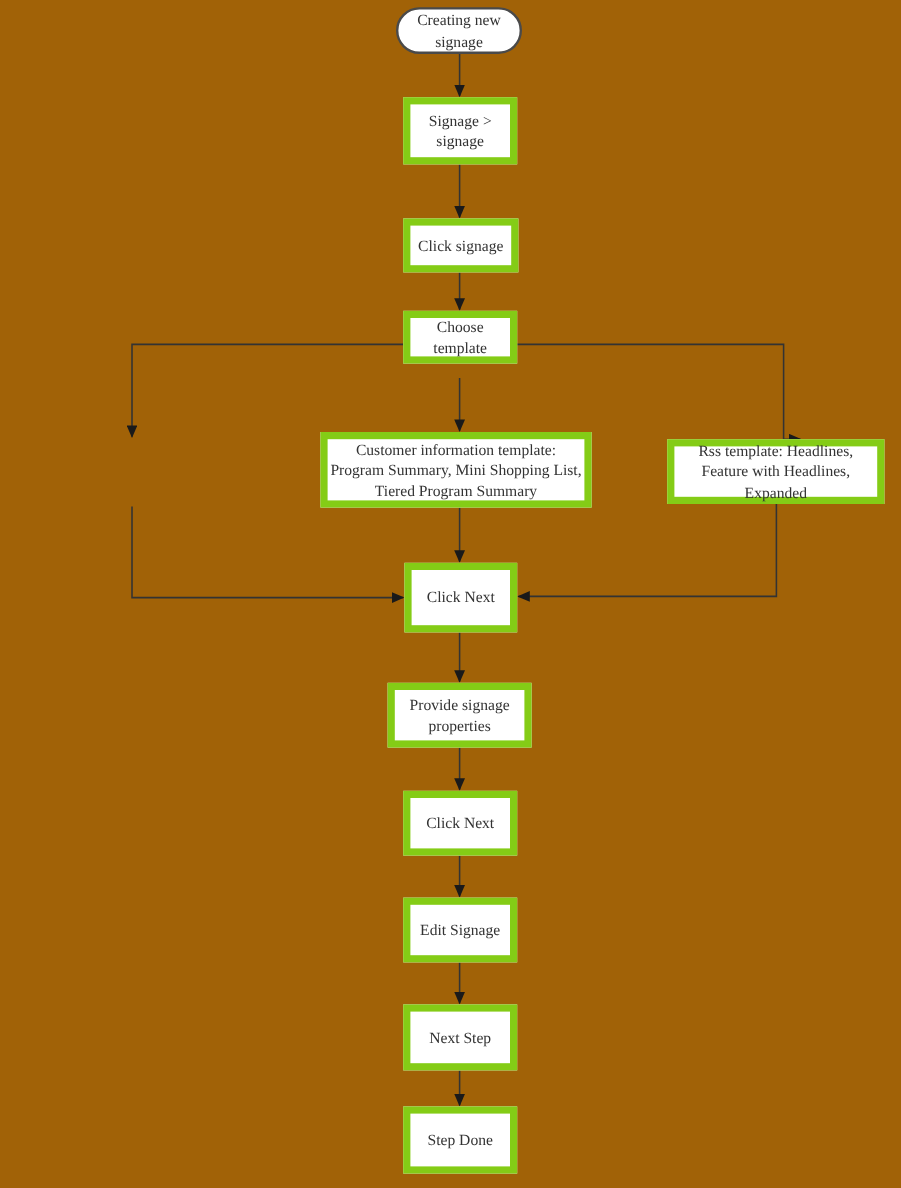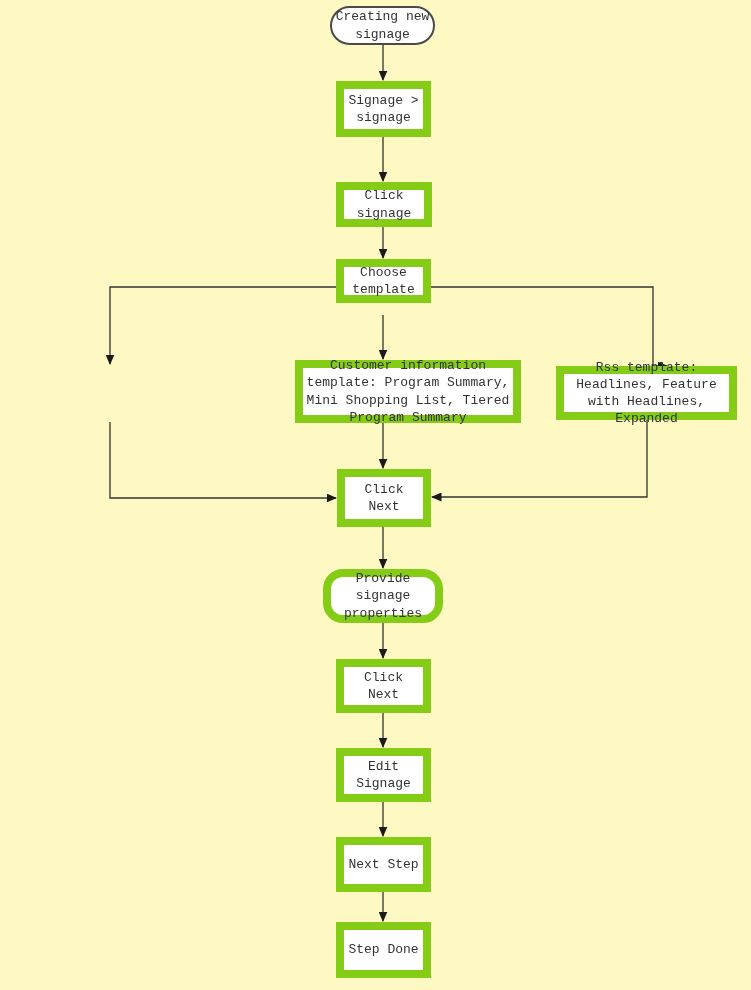--- a/index.html
+++ b/index.html
@@ -4,22 +4,22 @@
 <style>
   html, body {
     margin: 0;
     padding: 0;
     background: #ffffff;
   }
   .canvas {
     position: relative;
     width: 751px;
     height: 990px;
-    background: #fef9c3;
-    font-family: Liberation Mono, monospace;
+    background: #a16207;
+    font-family: Liberation Serif, serif;
     overflow: hidden;
   }
   .wires {
     position: absolute;
     left: 0;
     top: 0;
     pointer-events: none;
   }
   .wires polyline {
     fill: none;
@@ -27,21 +27,21 @@
     stroke-width: 1.3;
   }
   .node {
     position: absolute;
     box-sizing: border-box;
     display: flex;
     align-items: center;
     justify-content: center;
     text-align: center;
     background: #ffffff;
-    border: 8px solid #84cc16;
+    border: 6px solid #84cc16;
     color: #333333;
     font-size: 13px;
     line-height: 1.32;
     padding: 1px 1px;
   }
   .node.terminator {
     border: 2px solid #4a4a4a;
     border-radius: 20px;
   }
   .node span {
@@ -86,33 +86,33 @@
 
   <div class="node" style="left:336px; top:182px; width:96px; height:45px;">
     <span>Click signage</span>
   </div>
 
   <div class="node" style="left:336px; top:259px; width:95px; height:44px;">
     <span>Choose template</span>
   </div>
 
 
-  <div class="node" style="left:267px; top:360px; width:226px; height:63px;margin-left:28px;">
+  <div class="node" style="left:267px; top:360px; width:226px; height:63px;">
     <span>Customer information template: Program Summary, Mini Shopping List, Tiered Program Summary</span>
   </div>
 
   <div class="node" style="left:556px; top:366px; width:181px; height:54px;">
     <span>Rss template: Headlines, Feature with Headlines, Expanded</span>
   </div>
 
   <div class="node" style="left:337px; top:469px; width:94px; height:58px;">
     <span>Click Next</span>
   </div>
 
-  <div class="node" style="left:323px; top:569px; width:120px; height:54px;border-radius:20px;">
+  <div class="node" style="left:323px; top:569px; width:120px; height:54px;">
     <span>Provide signage properties</span>
   </div>
 
   <div class="node" style="left:336px; top:659px; width:95px; height:54px;">
     <span>Click Next</span>
   </div>
 
   <div class="node" style="left:336px; top:748px; width:95px; height:54px;">
     <span>Edit Signage</span>
   </div>

